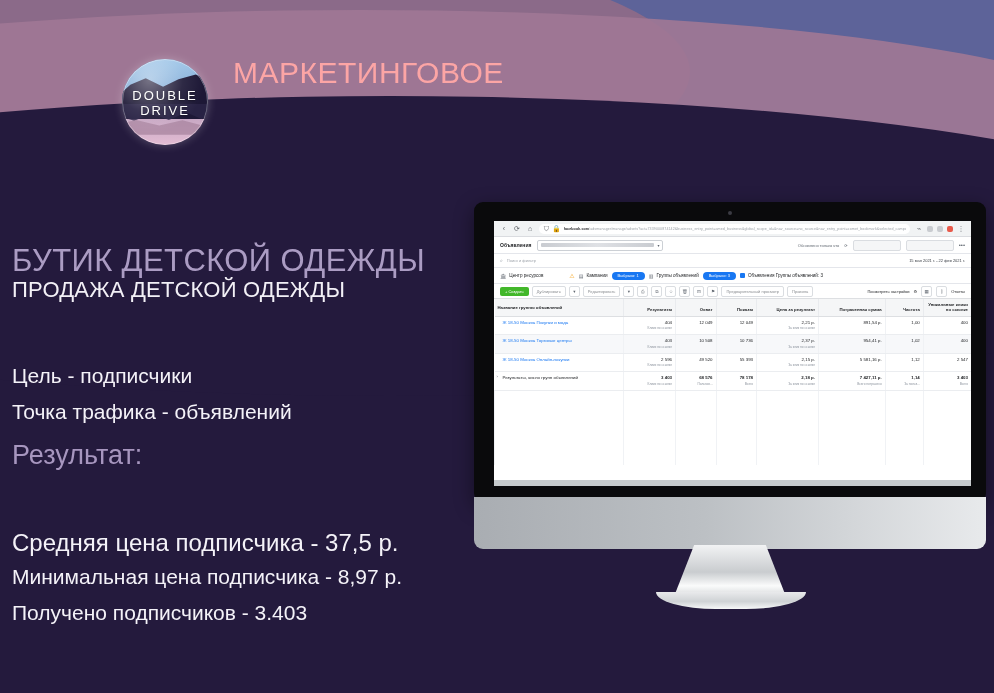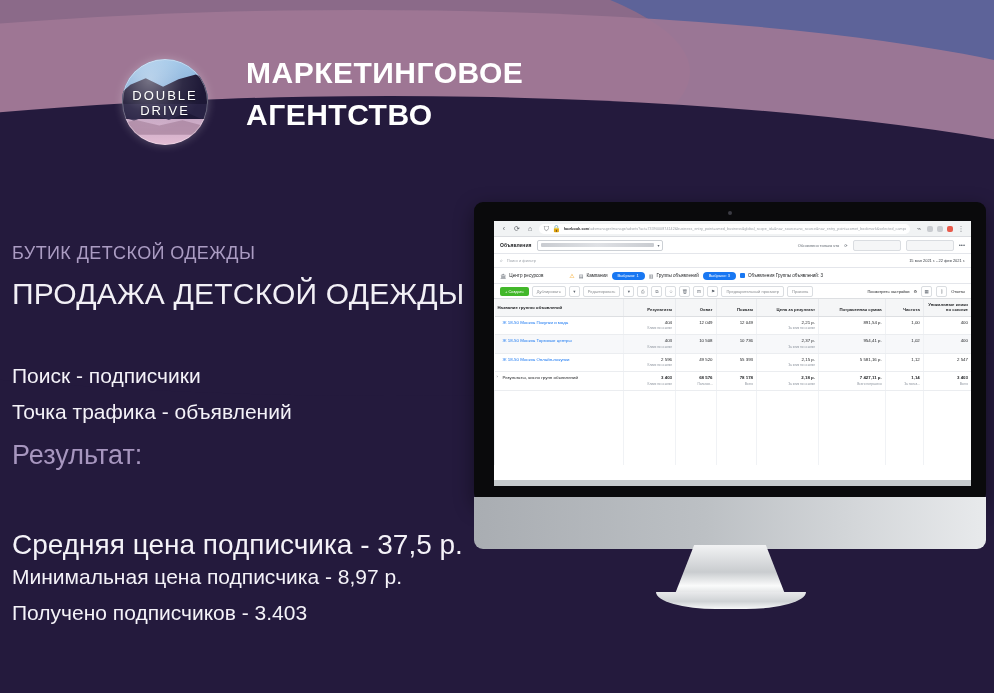--- a/index.html
+++ b/index.html
@@ -44,30 +44,30 @@
   .logo-wave{position:absolute;left:-6%;top:66%;width:112%;height:22%;background:#a8849f;opacity:.75;
     clip-path:polygon(0% 46%,20% 22%,44% 52%,68% 24%,88% 50%,100% 32%,100% 100%,0% 100%);}
   .logo-gloss{position:absolute;inset:0;border-radius:50%;
     background:radial-gradient(circle at 32% 24%,rgba(255,255,255,.40) 0%,rgba(255,255,255,.08) 38%,rgba(255,255,255,0) 62%);}
   .logo-ring{position:absolute;inset:0;border-radius:50%;border:1px solid rgba(255,255,255,.35);}
   .logo-txt{position:absolute;left:0;right:0;top:29px;text-align:center;color:#fff;
     font-size:13px;letter-spacing:2px;line-height:15px;font-weight:400;text-shadow:0 1px 2px rgba(0,0,0,.5);}
   .logo-txt .l2{font-size:13px;letter-spacing:2px;}
 
   
-  #agency{position:absolute;left:246px;top:52px;width:420px;color:#ffffff;
-    font-size:30px;line-height:42px;letter-spacing:.5px;font-weight:700;}
-
-  
-  #boutique{position:absolute;left:12px;top:243px;color:#ab9cc3;font-size:18px;letter-spacing:.4px;white-space:nowrap;}
-  #subtitle{position:absolute;left:12px;top:277px;color:#f2f0f6;font-size:30px;letter-spacing:.2px;white-space:nowrap;}
+  #agency{position:absolute;left:233px;top:52px;width:420px;color:#fca5a5;
+    font-size:30px;line-height:42px;letter-spacing:.5px;font-weight:400;}
+
+  
+  #boutique{position:absolute;left:12px;top:243px;color:#ab9cc3;font-size:31px;letter-spacing:.4px;white-space:nowrap;}
+  #subtitle{position:absolute;left:12px;top:277px;color:#f2f0f6;font-size:22px;letter-spacing:.2px;white-space:nowrap;}
   #goal{position:absolute;left:12px;top:364px;color:#f4f2f8;font-size:21px;white-space:nowrap;}
   #traffic{position:absolute;left:12px;top:400px;color:#f4f2f8;font-size:21px;white-space:nowrap;}
   #result-label{position:absolute;left:12px;top:440px;color:#a796bf;font-size:27px;white-space:nowrap;}
-  #res1{position:absolute;left:12px;top:529px;color:#f4f2f8;font-size:28px;white-space:nowrap;}
+  #res1{position:absolute;left:12px;top:529px;color:#f4f2f8;font-size:24px;white-space:nowrap;}
   #res2{position:absolute;left:12px;top:565px;color:#f4f2f8;font-size:21px;white-space:nowrap;}
   #res3{position:absolute;left:12px;top:601px;color:#f4f2f8;font-size:21px;white-space:nowrap;}
 
   
   #monitor{position:absolute;left:474px;top:202px;width:512px;height:300px;}
   .mon-bezel{position:absolute;inset:0;background:#0a0a0c;border-radius:9px;
     box-shadow:0 6px 20px rgba(0,0,0,.45);}
   .mon-cam{position:absolute;left:50%;top:9px;width:4px;height:4px;margin-left:-2px;
     border-radius:50%;background:#3b3b44;}
   .mon-screen{position:absolute;left:20px;top:19px;right:15px;bottom:16px;background:#ffffff;overflow:hidden;}
@@ -174,26 +174,25 @@
   <div class="logo-txt">
     <div>DOUBLE</div>
     <div class="l2">DRIVE</div>
   </div>
   <div class="logo-gloss"></div>
   <div class="logo-ring"></div>
 </div>
 
 <div id="agency">
   <div>МАРКЕТИНГОВОЕ</div>
-  <div>АГЕНТСТВО</div>
 </div>
 
 <div id="boutique">БУТИК ДЕТСКОЙ ОДЕЖДЫ</div>
 <div id="subtitle">ПРОДАЖА ДЕТСКОЙ ОДЕЖДЫ</div>
-<div id="goal">Поиск - подписчики</div>
+<div id="goal">Цель - подписчики</div>
 <div id="traffic">Точка трафика - объявлений</div>
 <div id="result-label">Результат:</div>
 <div id="res1">Средняя цена подписчика - 37,5 р.</div>
 <div id="res2">Минимальная цена подписчика - 8,97 р.</div>
 <div id="res3">Получено подписчиков - 3.403</div>
 
 <div id="monitor">
   <div class="mon-bezel"></div>
   <div class="mon-cam"></div>
 

